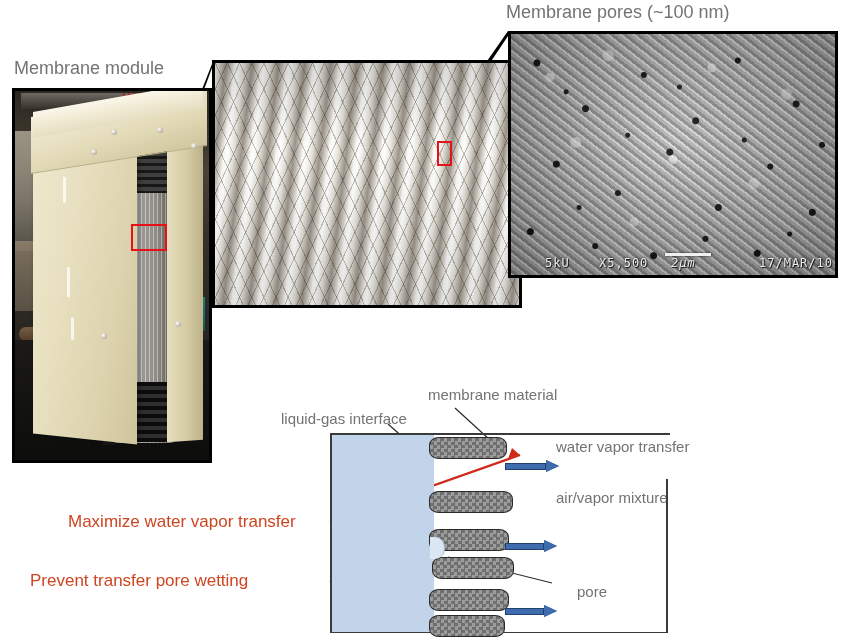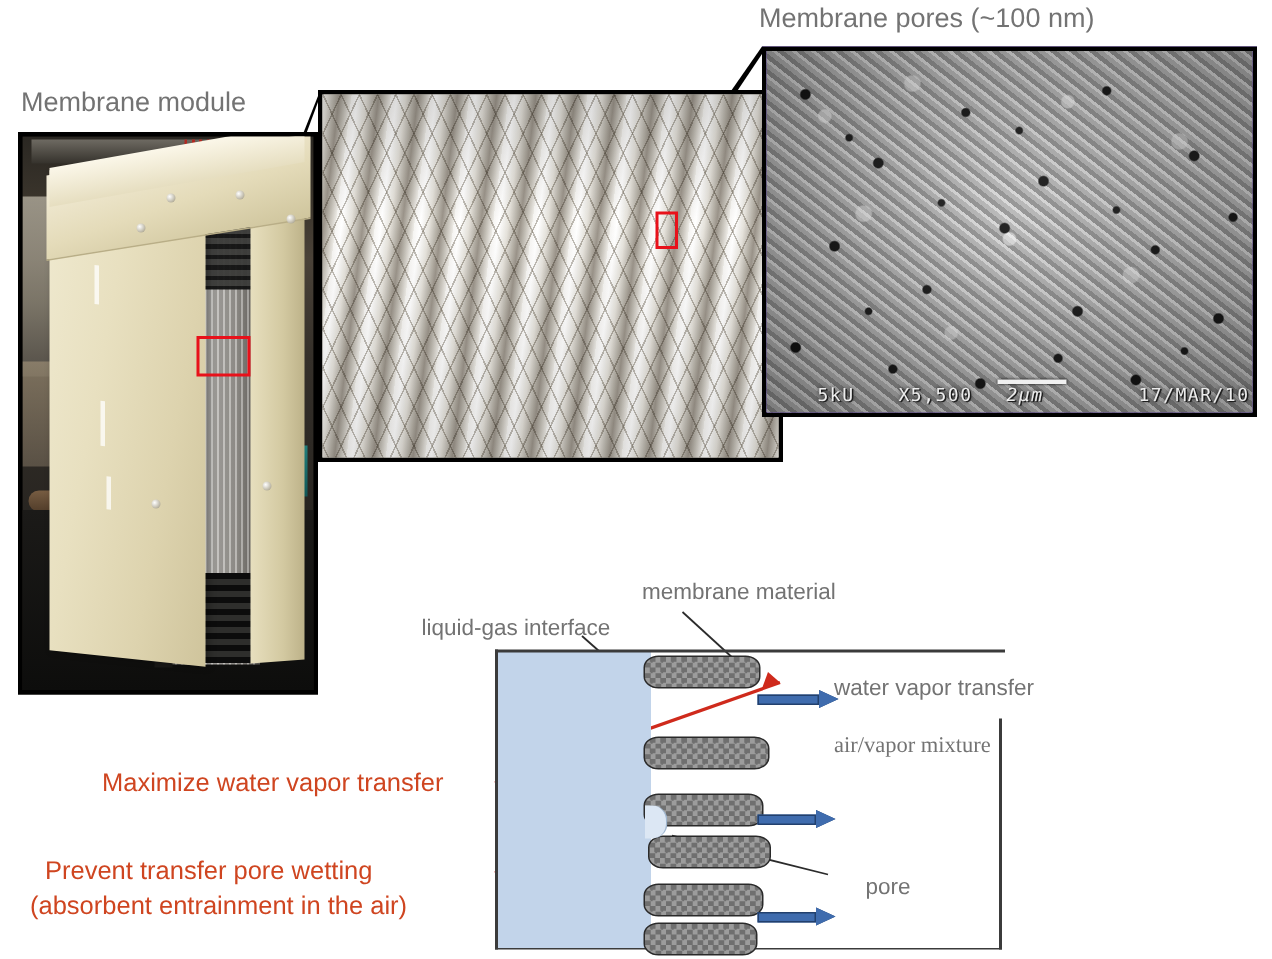--- a/index.html
+++ b/index.html
@@ -239,32 +239,31 @@
     <div class="sem-txt" style="left:34px;">5kU</div>
     <div class="sem-txt" style="left:88px;margin-top:12px;">X5,500</div>
     <div class="sem-txt" style="left:160px;font-style:italic;">2µm</div>
     <div class="sem-txt" style="left:232px;margin-left:16px;">17/MAR/10</div>
   </div>
 
   <div class="lbl t-mid t-dark" style="left:428px;top:386px;">membrane material</div>
 
   <div class="lbl t-mid t-dark" style="left:281px;top:410px;">liquid-gas interface</div>
 
-  <div class="lbl t-mid t-dark" style="left:556px;top:450px;">water vapor transfer</div>
-
-  <div class="lbl t-mid t-dark" style="left:556px;top:489px;font-family:Liberation Serif, serif;">air/vapor mixture</div>
+  <div class="lbl t-mid t-dark" style="left:556px;top:438px;">water vapor transfer</div>
+
+  <div class="lbl t-mid t-dark" style="left:556px;top:489px;">air/vapor mixture</div>
 
   <div class="lbl t-mid t-dark" style="left:577px;top:583px;">pore</div>
 
   <div class="lbl t-mid t-dark" style="left:364px;top:518px;">Liquid</div>
   <div class="lbl t-mid t-dark" style="left:364px;top:540px;">absorbent</div>
 
   <div class="lbl t-red" style="left:68px;top:512px;">Maximize water vapor transfer</div>
   <div class="lbl t-red" style="left:30px;top:571px;">Prevent transfer pore wetting</div>
-  <div class="lbl t-red" style="left:20px;top:594px;">(absorbent entrainment in the air)</div>
 
   <div id="schematic">
     <div class="sch-box">
       <div class="sch-liquid"></div>
       <div class="sch-frame-top"></div>
       <div class="sch-frame-left"></div>
       <div class="sch-frame-bot"></div>
       <div class="sch-frame-right"></div>
 
       <div class="memb" style="left:99px;top:4px;width:76px;"></div>

